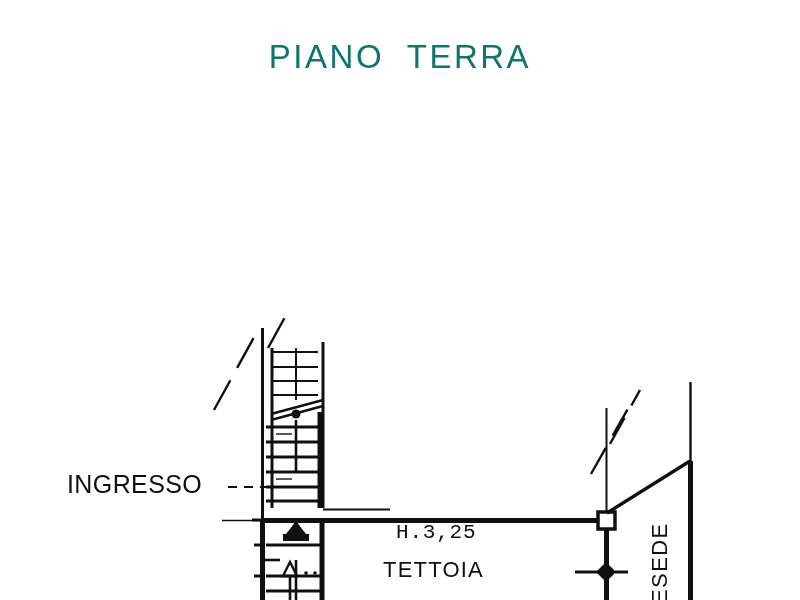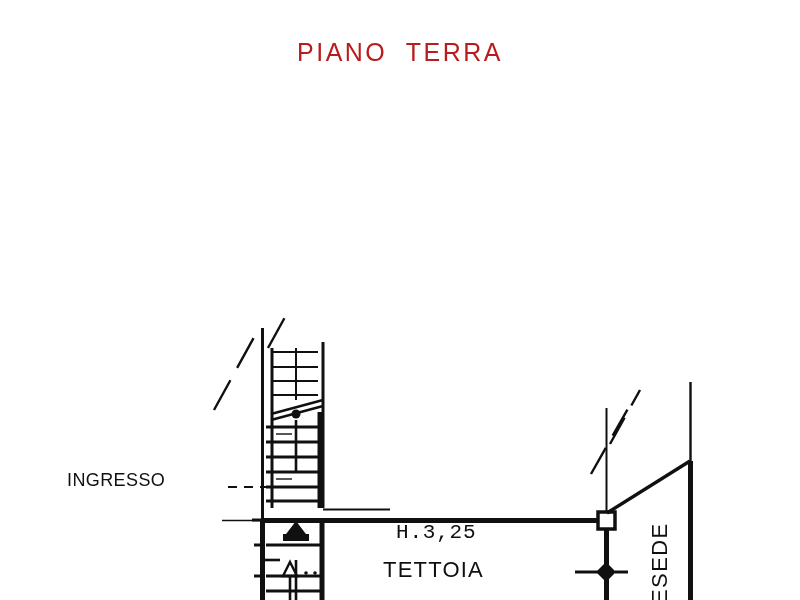--- a/index.html
+++ b/index.html
@@ -15,44 +15,44 @@
     overflow: hidden;
     font-family: "Liberation Sans", sans-serif;
   }
   #plan-title {
     position: absolute;
     left: 0;
     top: 38px;
     width: 800px;
     text-align: center;
     font-family: "Liberation Sans", sans-serif;
-    font-size: 25px;
+    font-size: 33px;
     letter-spacing: 2.5px;
-    color: #b91c1c;
+    color: #0f766e;
     font-weight: 400;
     white-space: pre;
   }
   #drawing {
     position: absolute;
     left: 0;
     top: 0;
     width: 800px;
     height: 600px;
   }
   .plan-label {
     position: absolute;
     font-family: "Liberation Sans", sans-serif;
     color: #101010;
     white-space: pre;
     font-weight: 400;
   }
   #label-ingresso {
     left: 67px;
     top: 470px;
-    font-size: 18px;
+    font-size: 25px;
     letter-spacing: 0.4px;
   }
   #label-height {
     left: 396px;
     top: 521px;
     font-size: 21px;
     letter-spacing: 0.8px;
     font-family: Liberation Mono, monospace;
   }
   #label-tettoia {

